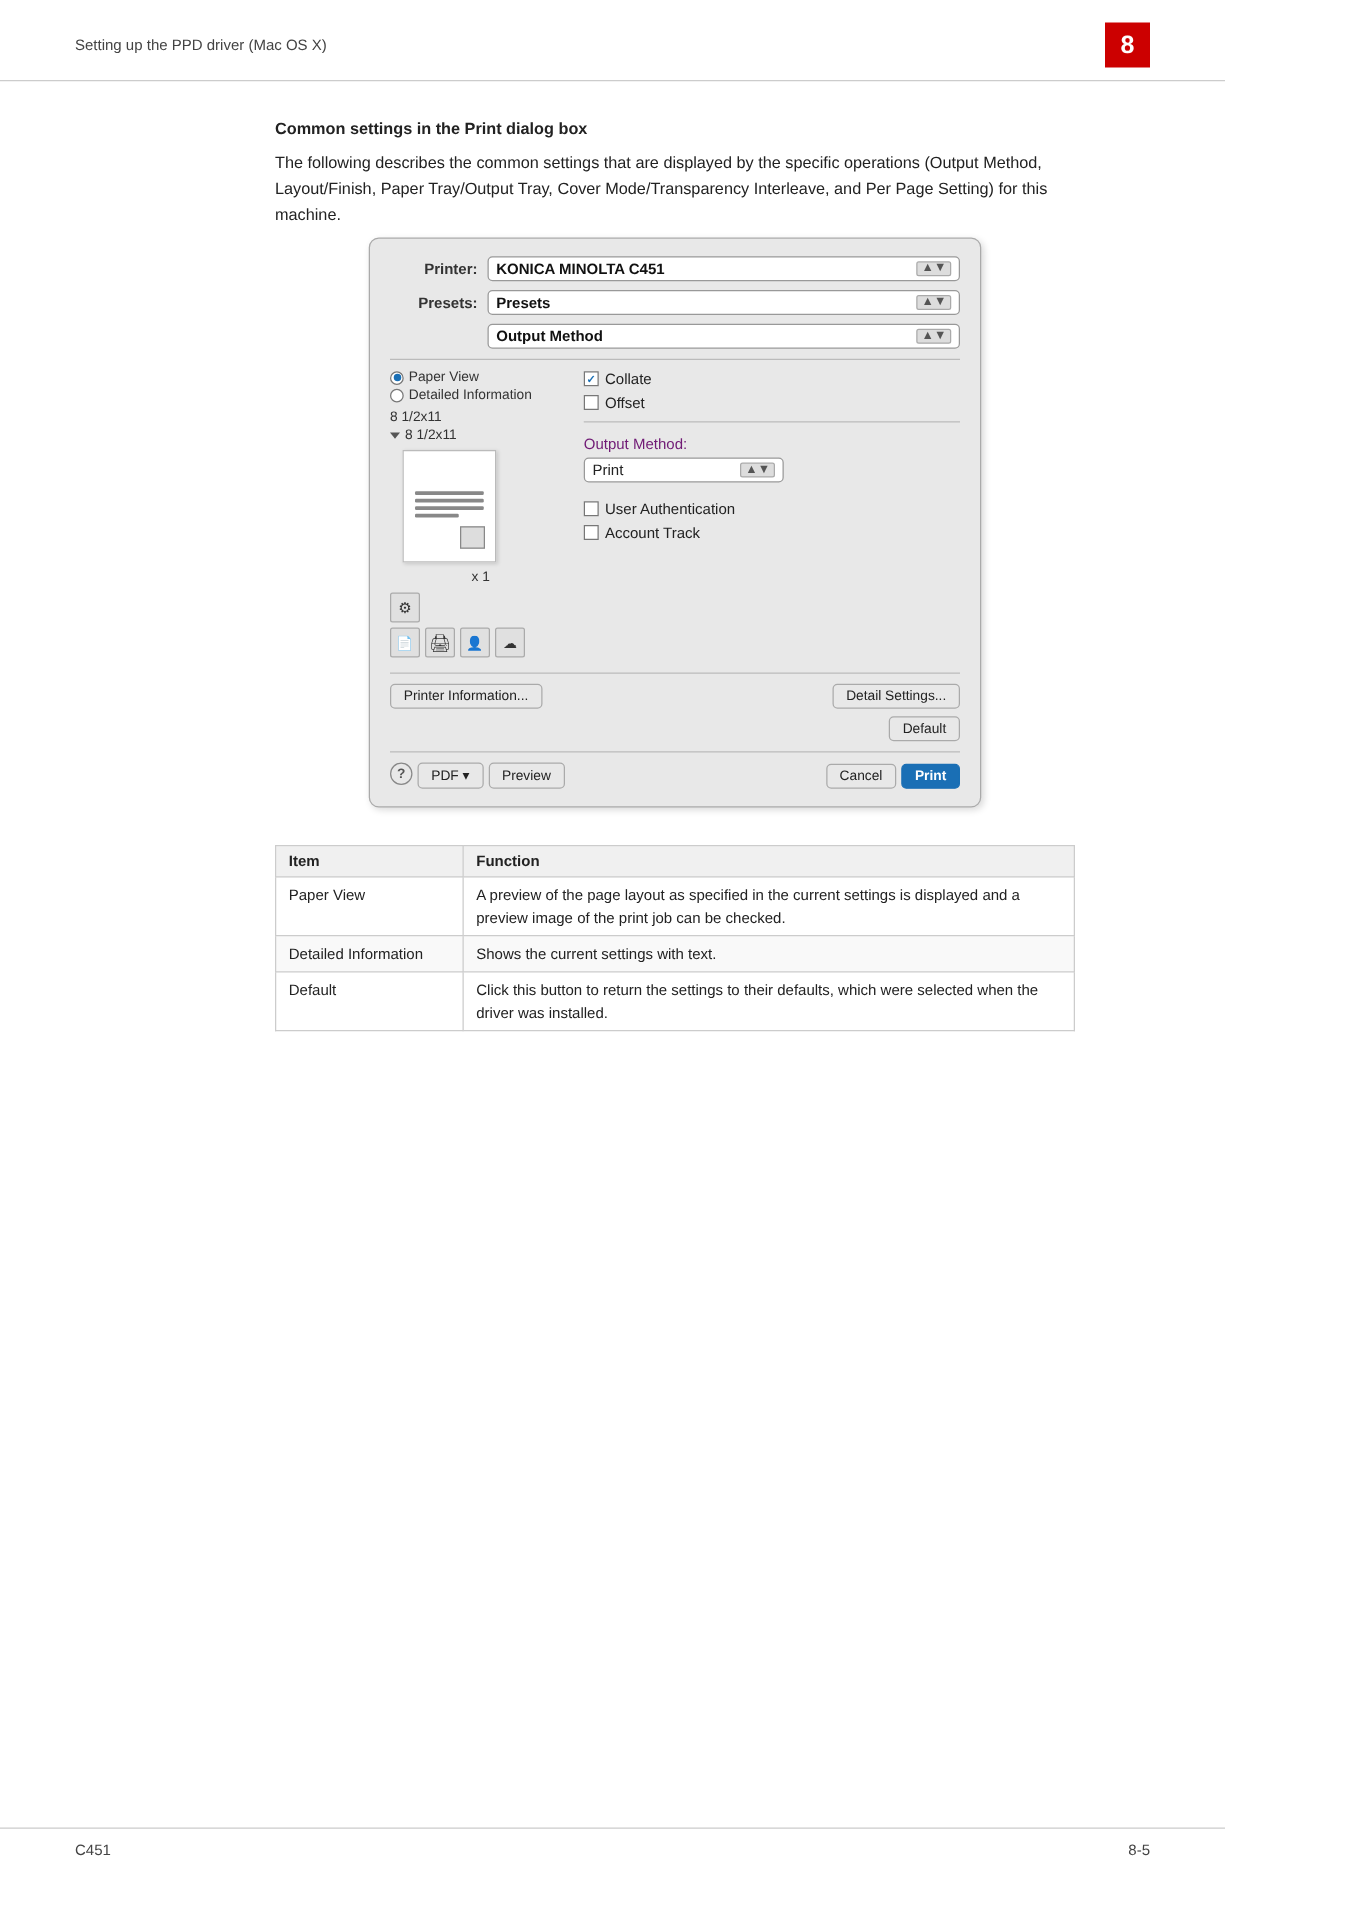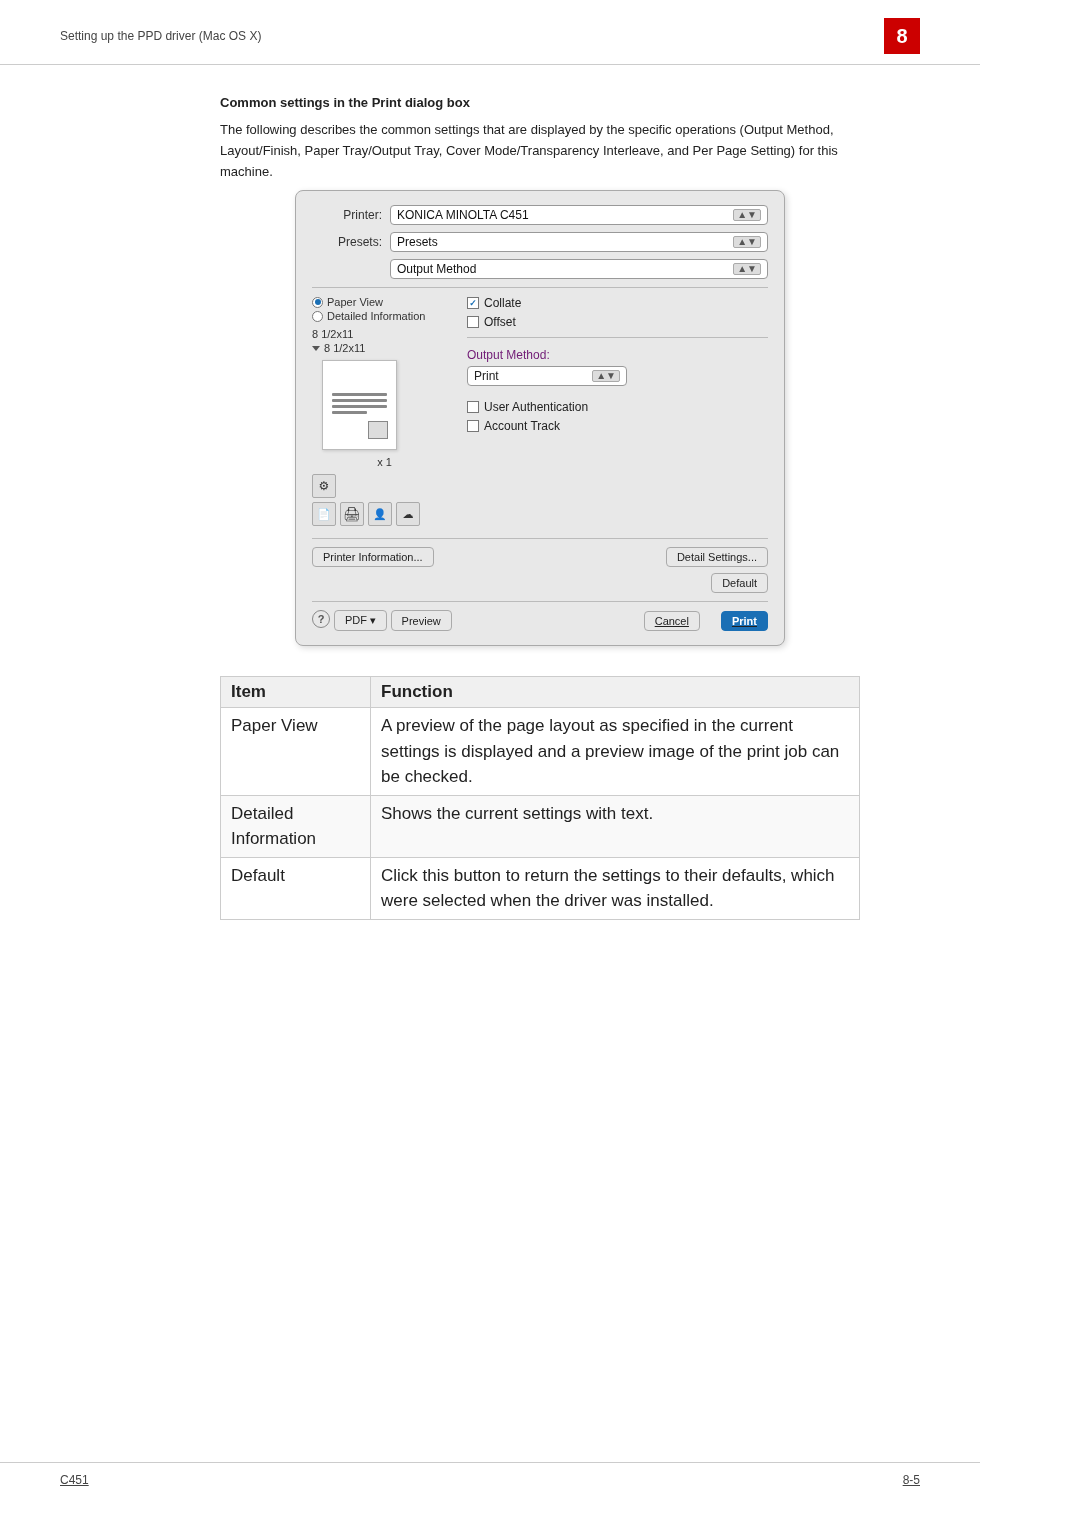--- a/index.html
+++ b/index.html
@@ -70,20 +70,21 @@
       padding: 14px 16px 14px 16px;
       width: 490px;
       margin: 0 auto 30px auto;
       box-shadow: 2px 2px 6px rgba(0,0,0,0.15);
     }
 
     .dialog-row {
       display: flex;
       align-items: center;
       margin-bottom: 7px;
+      font-weight: bold;
     }
     .dialog-label {
       text-align: right;
       width: 70px;
       font-size: 12px;
       color: #333;
       margin-right: 8px;
       flex-shrink: 0;
     }
     .dialog-select {
@@ -316,22 +317,21 @@
       border: 1px solid #aaa;
     }
 
     .bottom-row {
       display: flex;
       justify-content: space-between;
       align-items: center;
     }
     .bottom-right {
       display: flex;
-      gap: 21px;
-      text-decoration: underline;
+      gap: 4px;
     }
 
     .default-btn-row {
       display: flex;
       justify-content: flex-end;
       margin-top: 6px;
       margin-bottom: 4px;
     }
 
     
@@ -349,21 +349,21 @@
       display: flex;
       align-items: center;
       gap: 2px;
     }
 
     
     .info-table {
       width: 100%;
       border-collapse: collapse;
       margin-top: 16px;
-      font-size: 17px;
+      font-size: 12px;
       padding-left: 46px;
     }
     .info-table th {
       background: #f0f0f0;
       font-weight: bold;
       text-align: left;
       padding: 5px 10px;
       border: 1px solid #ccc;
     }
     .info-table td {
@@ -389,21 +389,20 @@
       bottom: 40px;
       left: 0;
       right: 0;
       display: flex;
       justify-content: space-between;
       padding: 0 60px;
       border-top: 1px solid #ccc;
       padding-top: 10px;
       font-size: 12px;
       color: #444;
-      text-decoration: underline;
     }
 
     .question-icon {
       width: 18px;
       height: 18px;
       border-radius: 50%;
       border: 1px solid #888;
       display: flex;
       align-items: center;
       justify-content: center;

